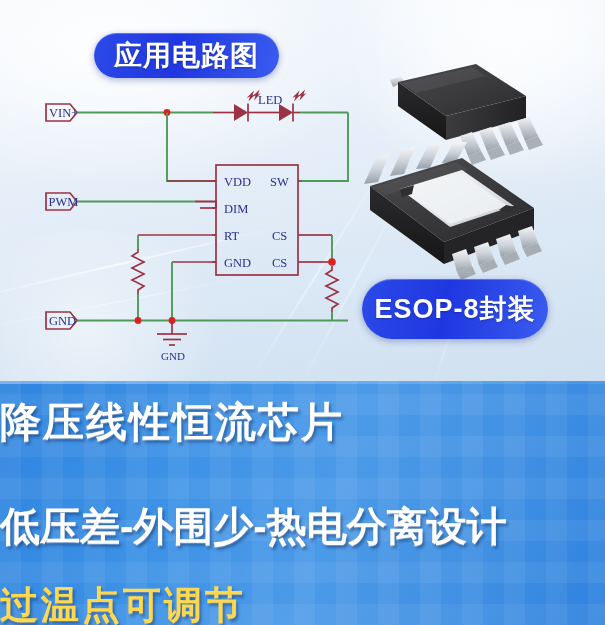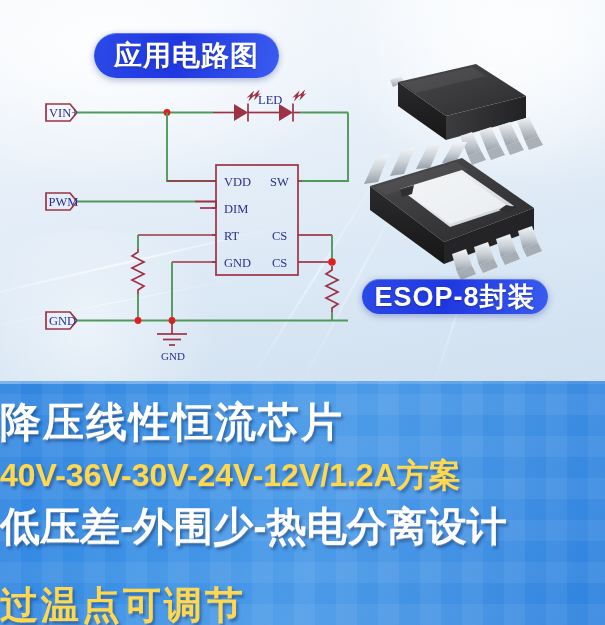--- a/index.html
+++ b/index.html
@@ -57,21 +57,21 @@
     box-shadow: 0 2px 7px rgba(20,40,140,0.35), inset 0 1px 0 rgba(255,255,255,0.25);
     text-shadow: 0 1px 2px rgba(0,0,0,0.25);
   }
   #title-pill {
     left: 94px; top: 33px;
     width: 185px; height: 45px;
     font-size: 28px;
   }
   #package-pill {
     left: 362px; top: 279px;
-    width: 186px; height: 35px;
+    width: 186px; height: 60px;
     font-size: 27px;
   }
 
   
   #circuit-svg {
     position: absolute;
     left: 0; top: 0;
   }
 
   
@@ -374,18 +374,17 @@
       <span>应用电路图</span>
     </div>
 
     <div class="pill" id="package-pill">
       <span>ESOP-8封装</span>
     </div>
   </div>
 
   <div id="bottom-section">
     <div class="line" id="line-1">降压线性恒流芯片</div>
-    <div class="line" id="line-2">40V-36V-30V-24V-12V/1.2A方案</div>
     <div class="line" id="line-3">低压差-外围少-热电分离设计</div>
     <div class="line" id="line-4">过温点可调节</div>
   </div>
 
 </div>
 
 </body></html>

